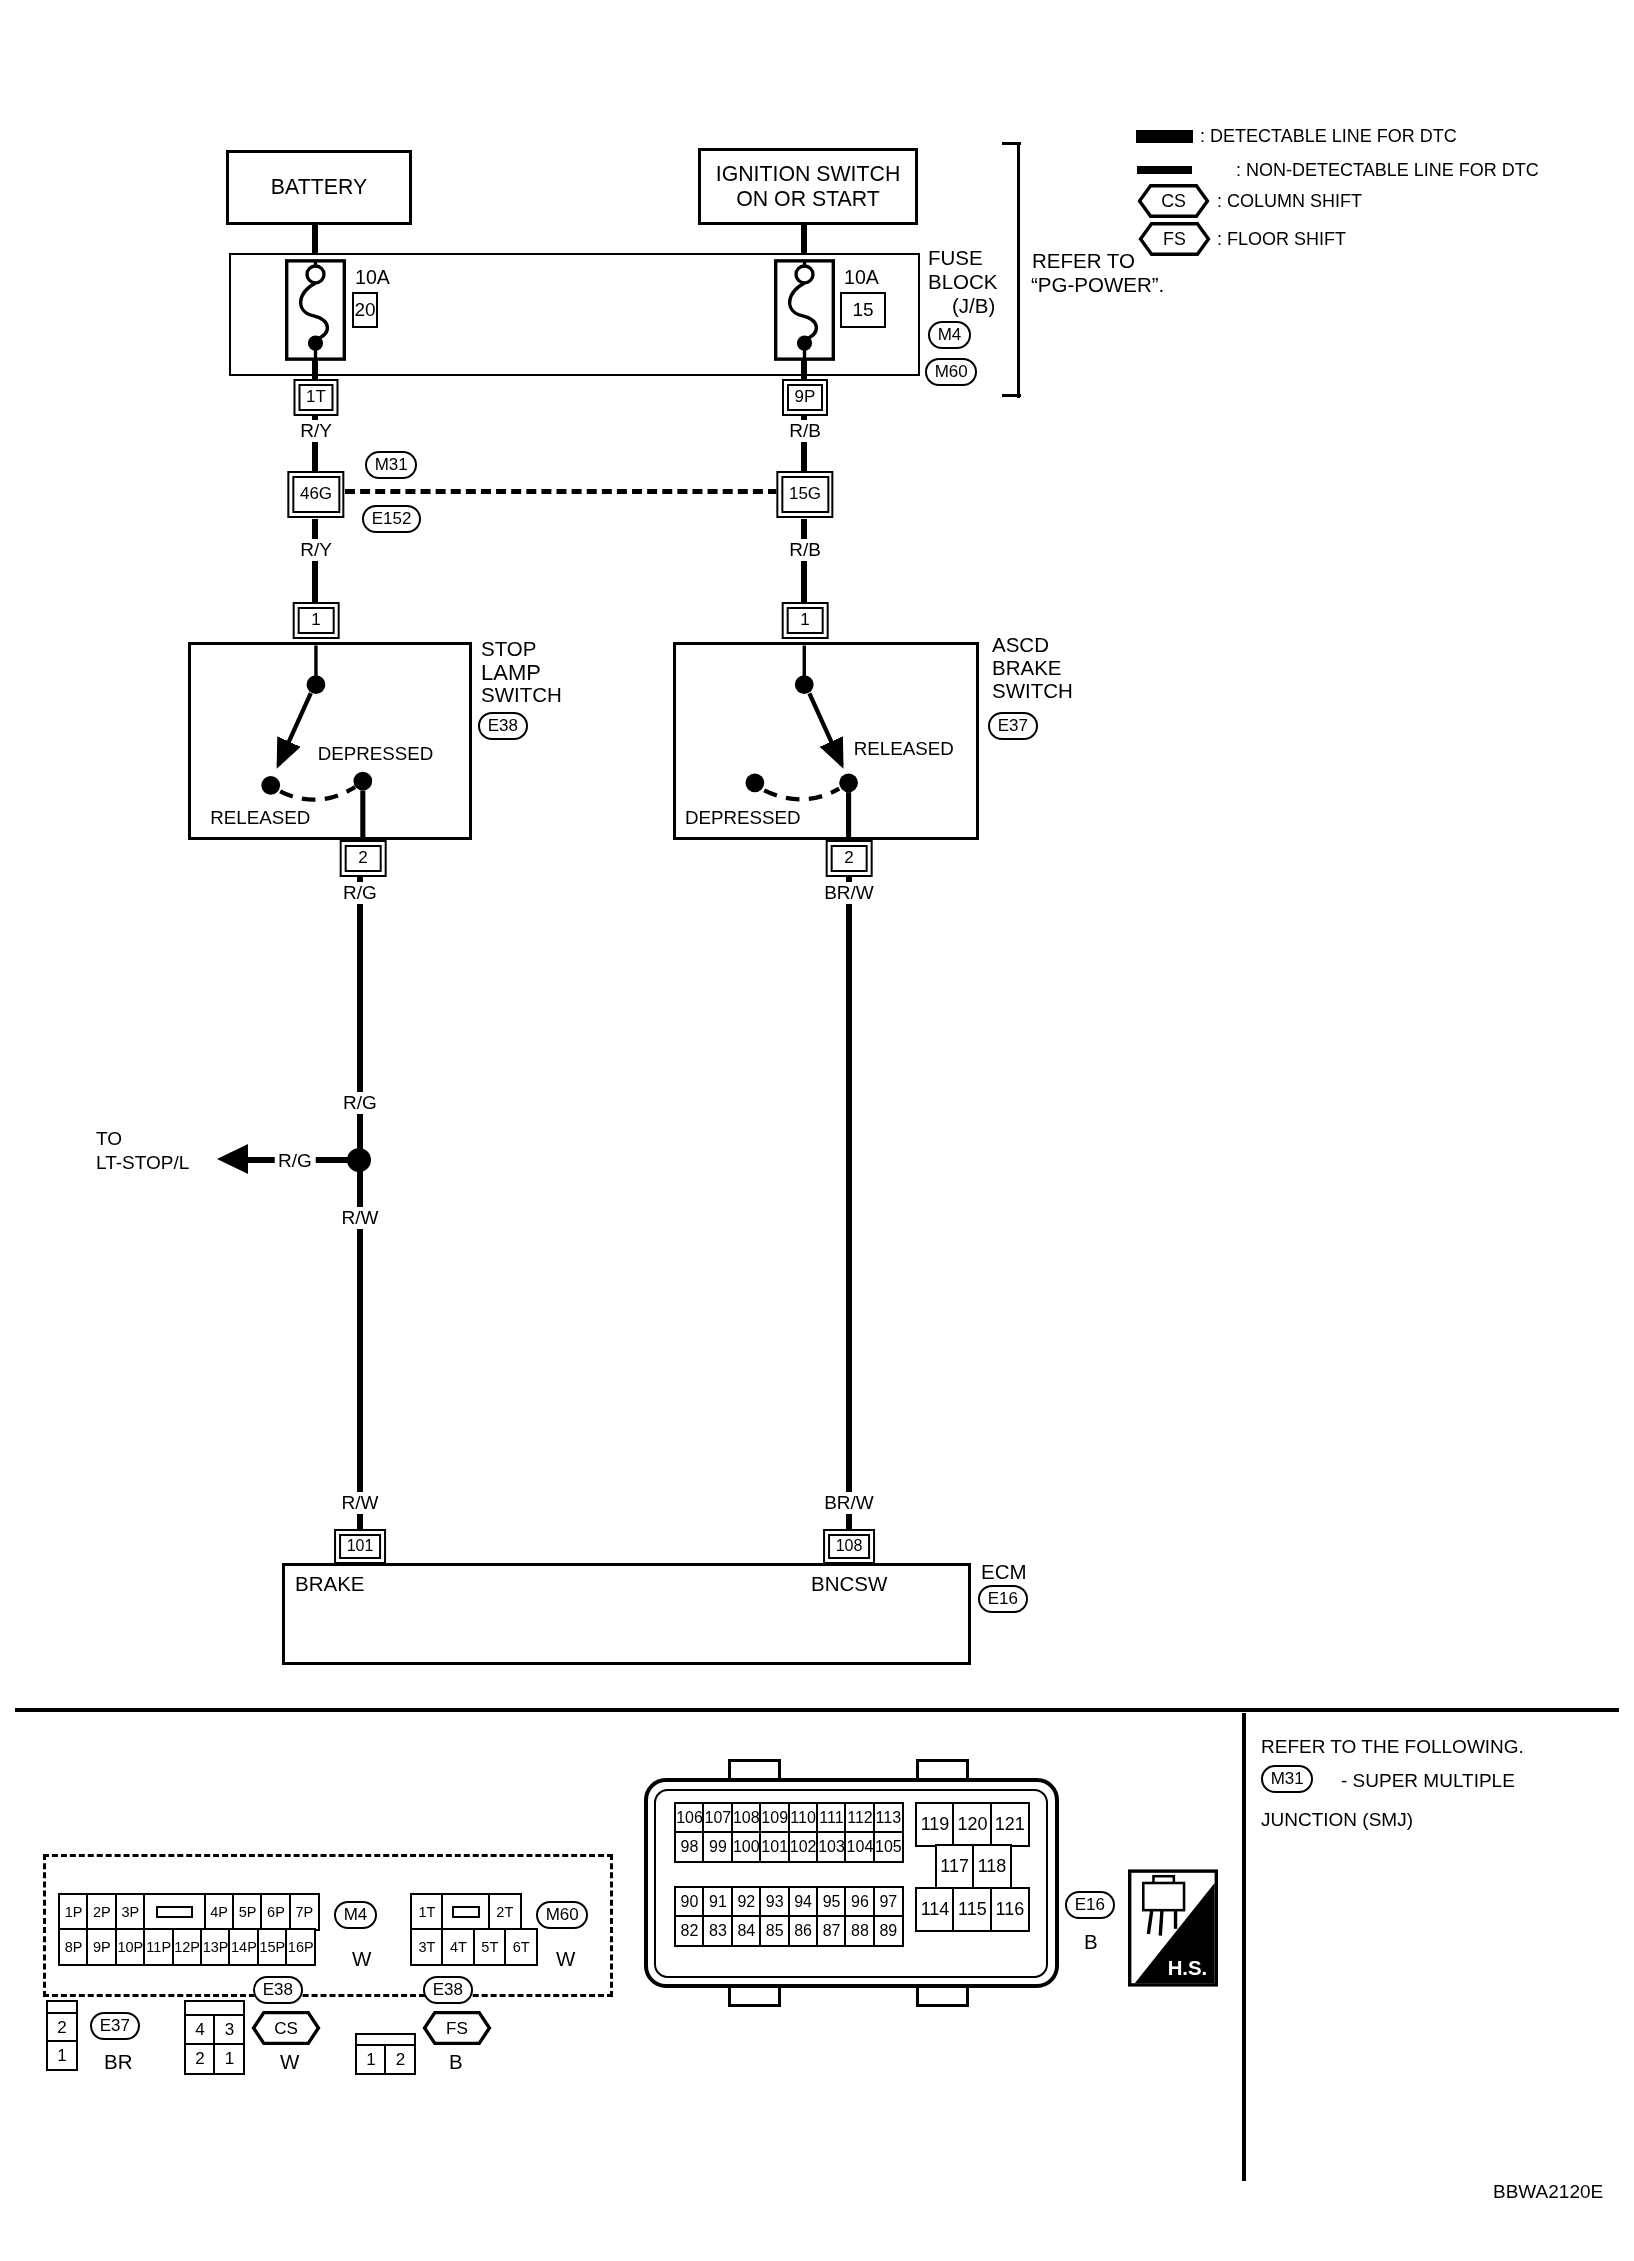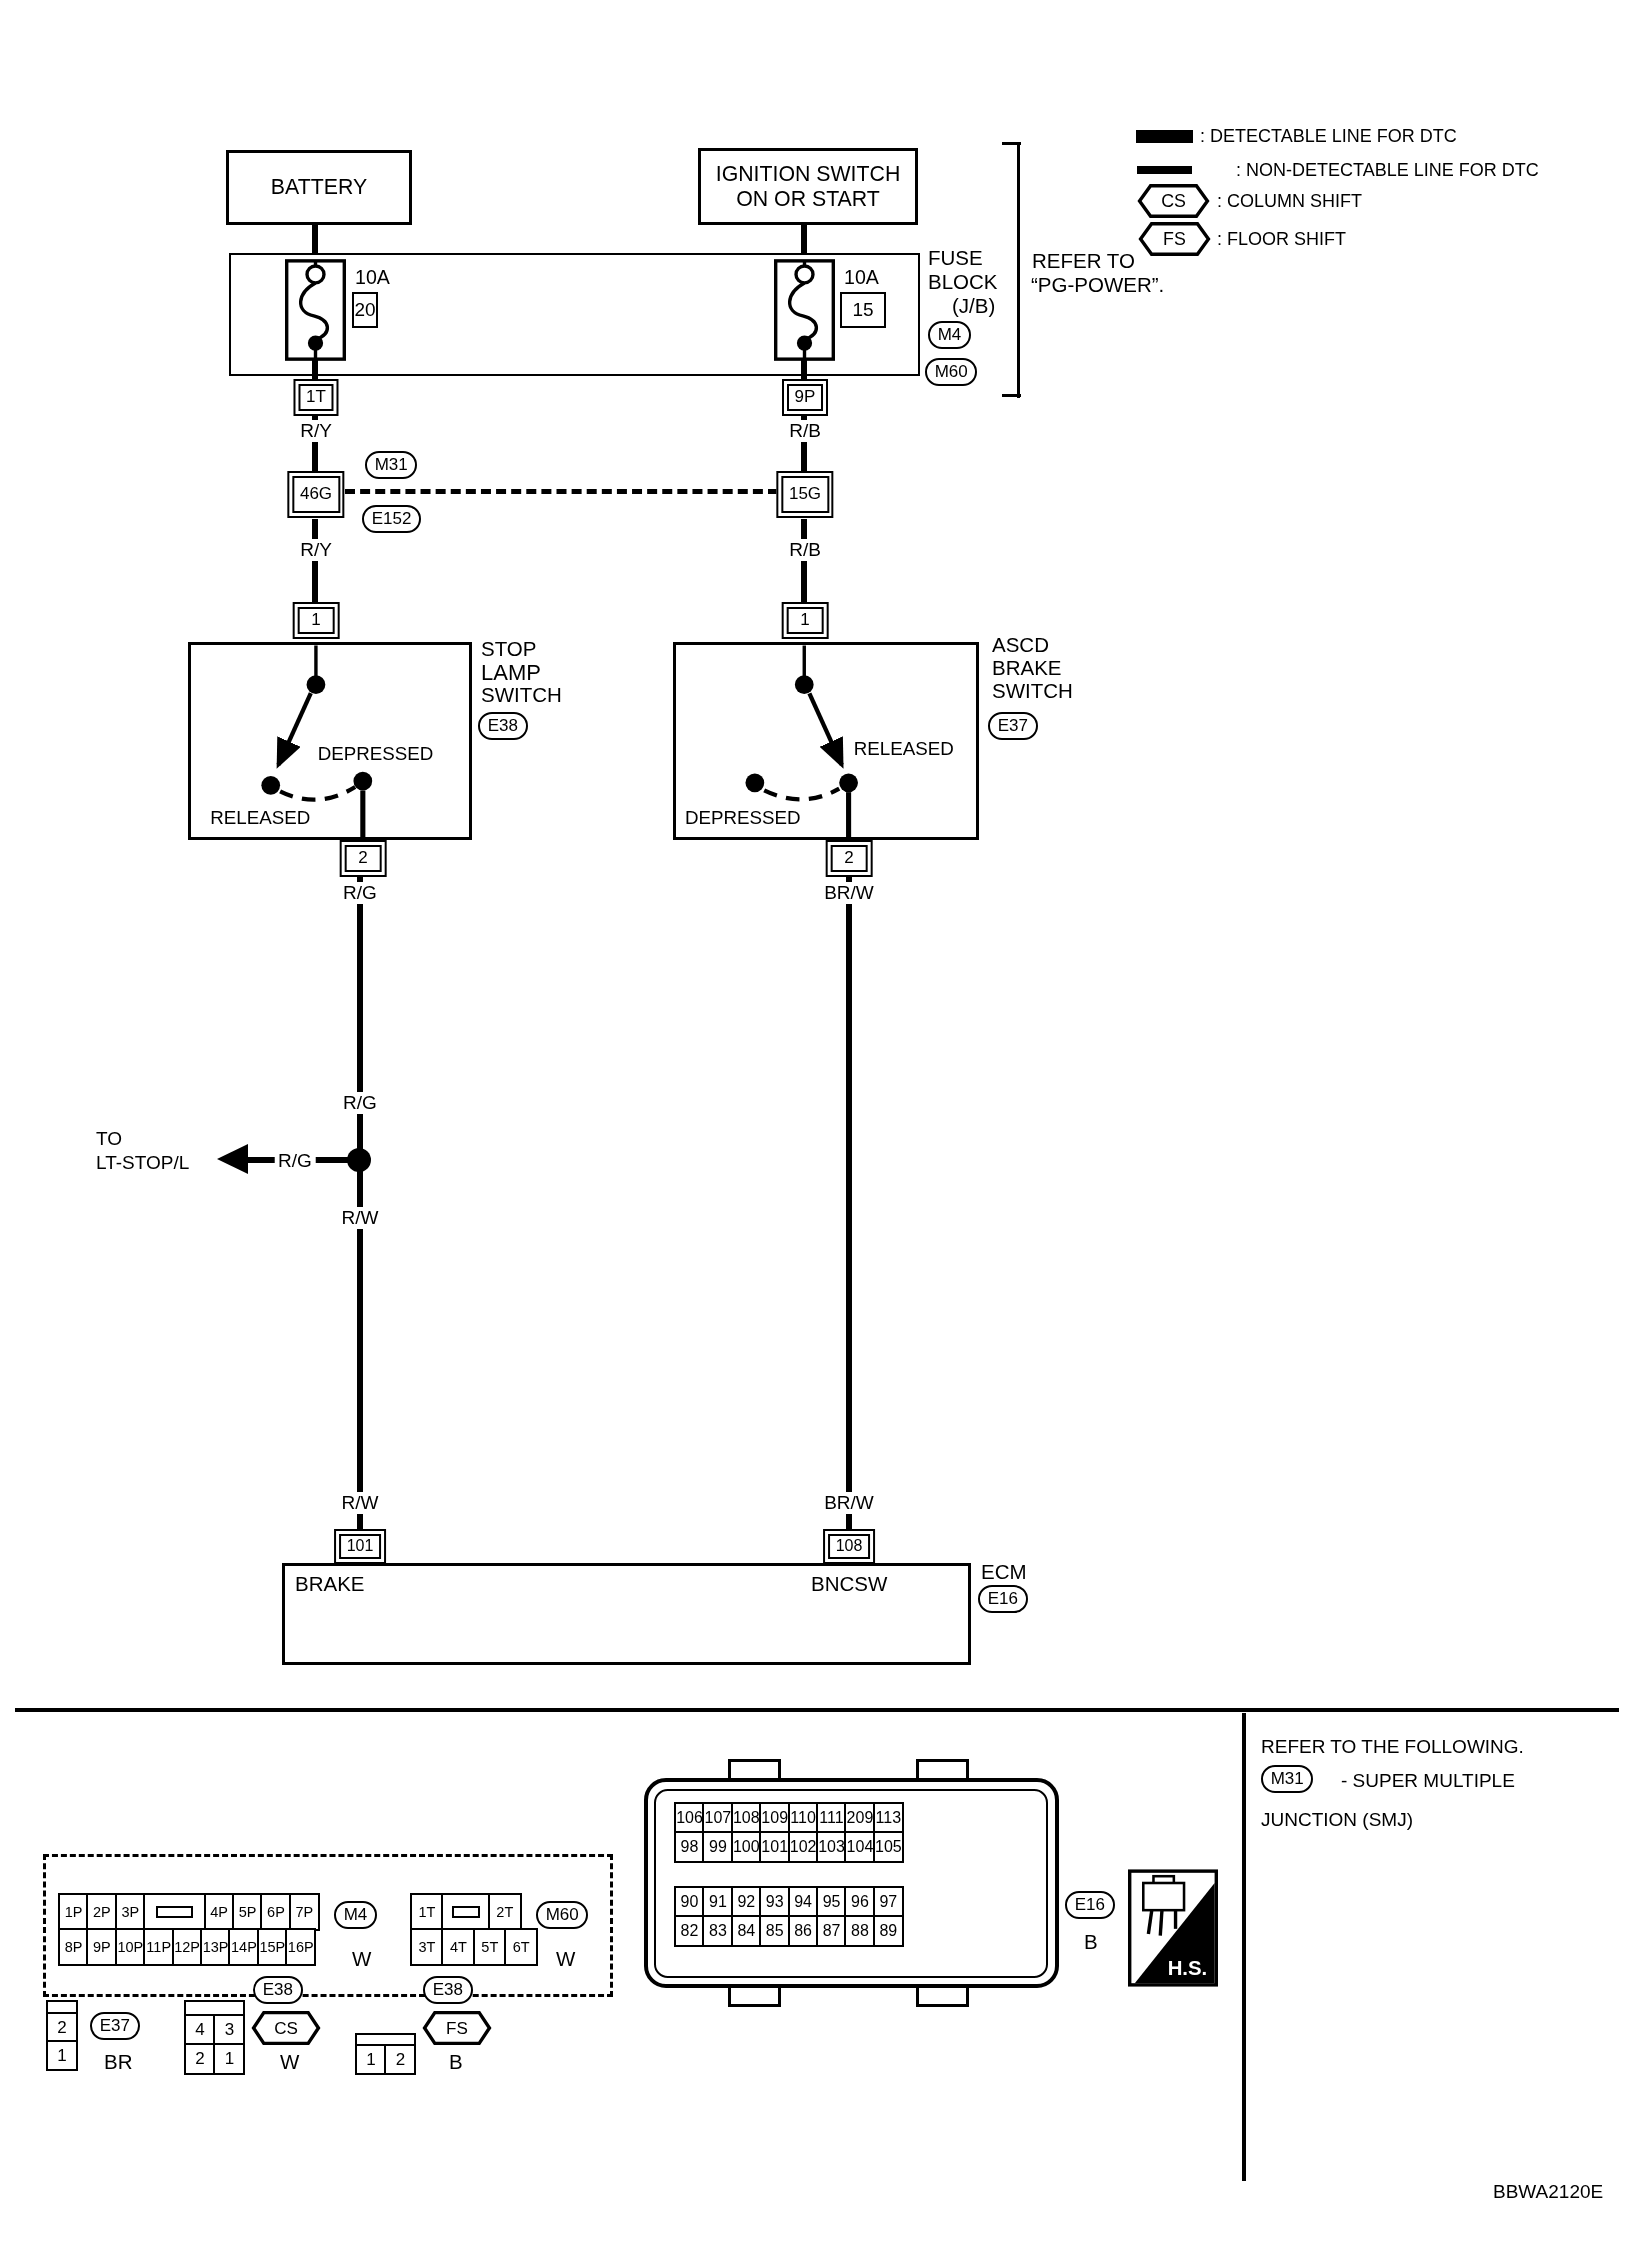--- a/index.html
+++ b/index.html
@@ -359,21 +359,21 @@
   <div style="position:absolute;left:644px;top:1778px;width:415px;height:210px;border:4.3px solid #000;border-radius:22px;background:#fff;"></div>
   <div style="position:absolute;left:654px;top:1789px;width:394px;height:189px;border:2.6px solid #000;border-radius:13.7px;background:#fff;"></div>
   <div class="grid eAg" style="left:674px;top:1802px;">
       <div class="grow">
         <div class="gcell">106</div>
         <div class="gcell">107</div>
         <div class="gcell">108</div>
         <div class="gcell">109</div>
         <div class="gcell">110</div>
         <div class="gcell">111</div>
-        <div class="gcell">209</div>
+        <div class="gcell">112</div>
         <div class="gcell">113</div>
       </div>
       <div class="grow">
         <div class="gcell">98</div>
         <div class="gcell">99</div>
         <div class="gcell">100</div>
         <div class="gcell">101</div>
         <div class="gcell">102</div>
         <div class="gcell">103</div>
         <div class="gcell">104</div>
@@ -393,20 +393,36 @@
       </div>
       <div class="grow">
         <div class="gcell">82</div>
         <div class="gcell">83</div>
         <div class="gcell">84</div>
         <div class="gcell">85</div>
         <div class="gcell">86</div>
         <div class="gcell">87</div>
         <div class="gcell">88</div>
         <div class="gcell">89</div>
+      </div>
+    </div>
+  <div class="grid eCg" style="left:915px;top:1802px;">
+      <div class="grow">
+        <div class="gcell">119</div>
+        <div class="gcell">120</div>
+        <div class="gcell">121</div>
+      </div>
+      <div class="grow">
+        <div class="gcell">117</div>
+        <div class="gcell">118</div>
+      </div>
+      <div class="grow">
+        <div class="gcell">114</div>
+        <div class="gcell">115</div>
+        <div class="gcell">116</div>
       </div>
     </div>
   <div class="oval" style="left:1065px;top:1891px;"><span>E16</span></div>
   <div class="t" style="left:1084px;top:1930px;font-size:20.5px;">B</div>
 
   <svg style="position:absolute;left:1128px;top:1869px;" width="90" height="118" viewBox="0 0 106 138">
     <rect x="2" y="2" width="102" height="134" fill="#fff" stroke="#000" stroke-width="4"></rect>
     <polygon points="102,16 102,134 8,134" fill="#000"></polygon>
     <rect x="30" y="8" width="24" height="10" fill="#fff" stroke="#000" stroke-width="3"></rect>
     <rect x="18" y="16" width="48" height="32" fill="#fff" stroke="#000" stroke-width="3"></rect>

